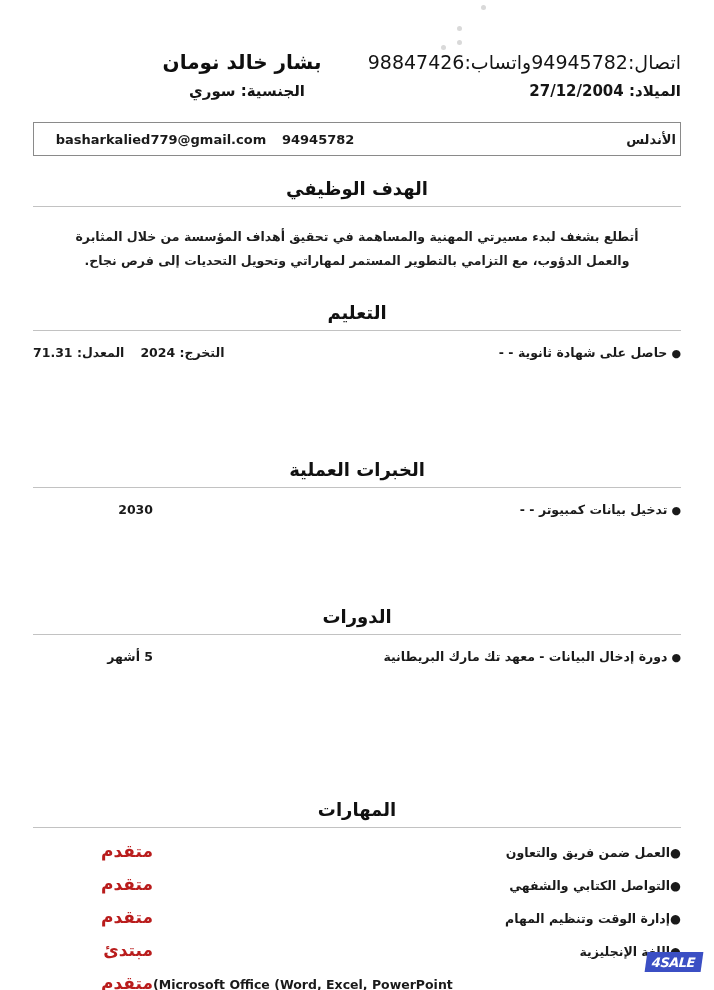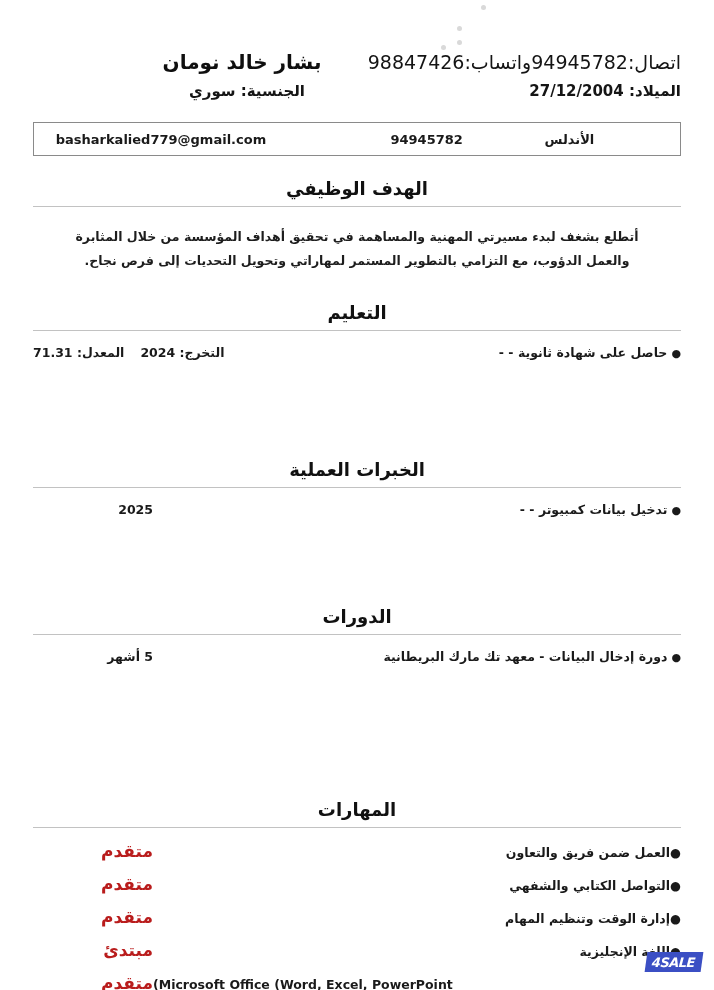--- a/index.html
+++ b/index.html
@@ -100,27 +100,27 @@
   }
   .cb-cell {
     font-size: 13px;
     font-weight: bold;
     color: #1a1a1a;
     white-space: nowrap;
   }
   .cb-loc {
     order: 1;
     flex: 0 0 33%;
-    text-align: center;
+    text-align: right;
     padding-right: 4px;
   }
   .cb-phone {
     order: 2;
     flex: 0 0 28%;
-    text-align: right;
+    text-align: left;
     direction: ltr;
   }
   .cb-email {
     order: 3;
     flex: 1 1 auto;
     text-align: center;
     direction: ltr;
     padding-left: 6px;
   }
 
@@ -322,21 +322,21 @@
   </div>
 
   <div class="section">
     <div class="section-title">الخبرات العملية</div>
     <div class="rule"></div>
     <div class="exp-block">
       <div class="entry">
         <div class="entry-main">
           <span class="bullet">●</span><span>تدخيل بيانات كمبيوتر - -</span>
         </div>
-        <div class="entry-side">2025</div>
+        <div class="entry-side">2030</div>
       </div>
     </div>
   </div>
 
   <div class="section">
     <div class="section-title">الدورات</div>
     <div class="rule"></div>
     <div class="course-block">
       <div class="entry">
         <div class="entry-main">

